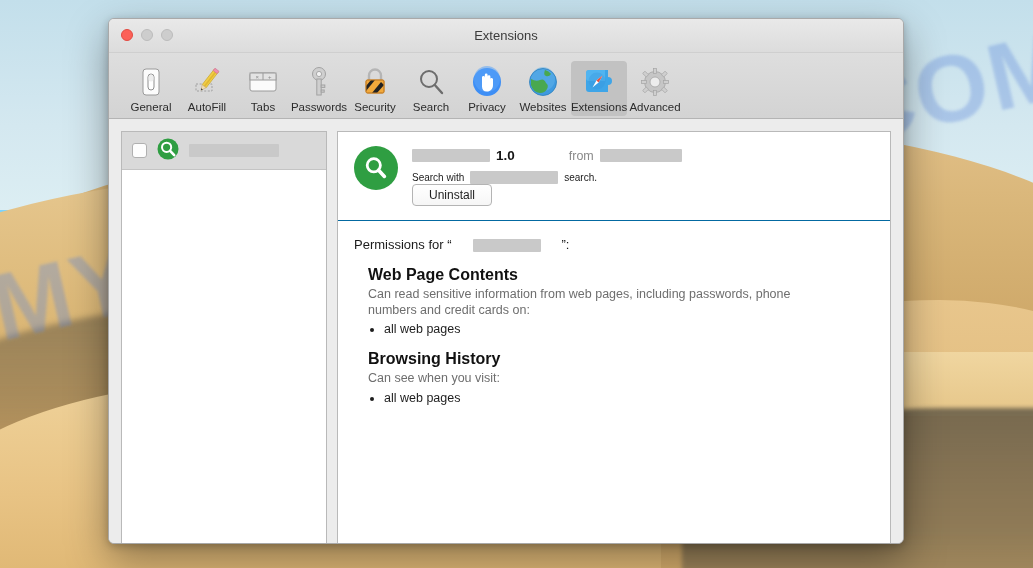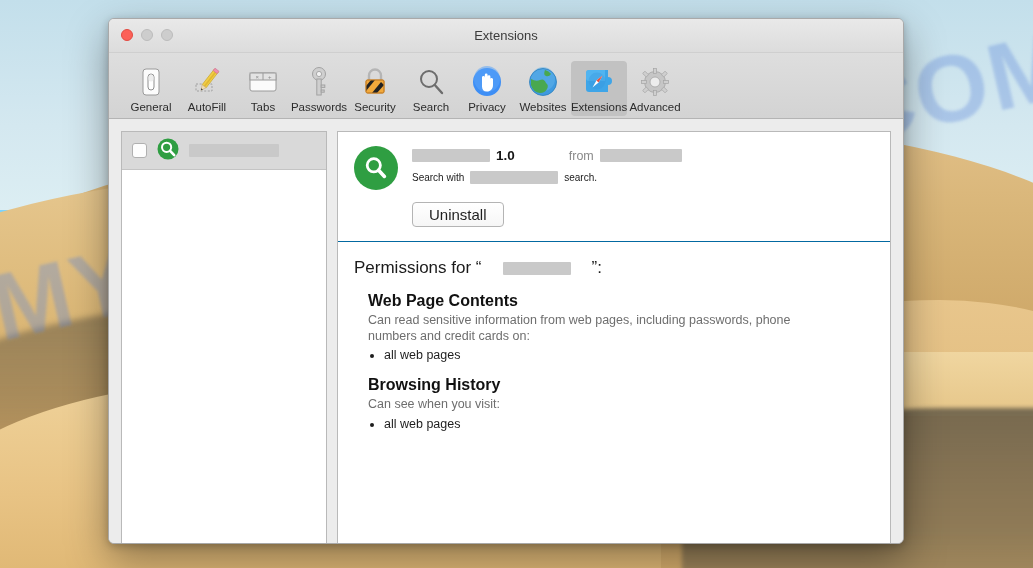--- a/index.html
+++ b/index.html
@@ -189,36 +189,35 @@
     background: #2f9e42;
     display: flex; align-items: center; justify-content: center;
     flex: none;
   }
   #detail-header-text { padding-top: 2px; flex: 1; }
   .name-line { display: flex; align-items: center; gap: 6px; font-size: 13.5px; color: #1a1a1a; }
   .version { font-weight: bold; color: #141414; }
   .from-word { color: #8a8a8a; font-size: 12.5px; padding-left: 48px; }
   .desc-line { display: flex; align-items: center; gap: 6px; margin-top: 8px; font-size: 10px; color: #1a1a1a; }
   #uninstall-btn {
-    margin-top: 18px;
     padding: 3px 16px;
-    font-size: 15px;
+    font-size: 12px;
     font-family: "Liberation Sans", sans-serif;
     color: #1e1e1e;
     background: linear-gradient(to bottom, #ffffff 0%, #f6f6f6 100%);
     border: 1px solid #b4b4b4;
     border-radius: 4px;
     cursor: default;
   }
 
   #permissions {
     padding: 16px 16px 0 16px;
     flex: 1;
   }
-  .perm-title { font-size: 17px; color: #1b1b1b; display: flex; align-items: center; gap: 21px; }
+  .perm-title { font-size: 13px; color: #1b1b1b; display: flex; align-items: flex-end; gap: 21px; }
   .perm-group { margin-left: 14px; margin-top: 14px; }
   .perm-heading { font-size: 16px; font-weight: bold; color: #111; }
   .perm-body { font-size: 12.5px; color: #6e6e6e; margin-top: 3px; line-height: 1.25; max-width: 440px; }
   .perm-list { margin: 4px 0 0 16px; font-size: 12.5px; color: #1d1d1d; }
   .perm-list li { margin-top: 0; }
 </style>
 </head>
 <body>
 
 <div id="desktop">

